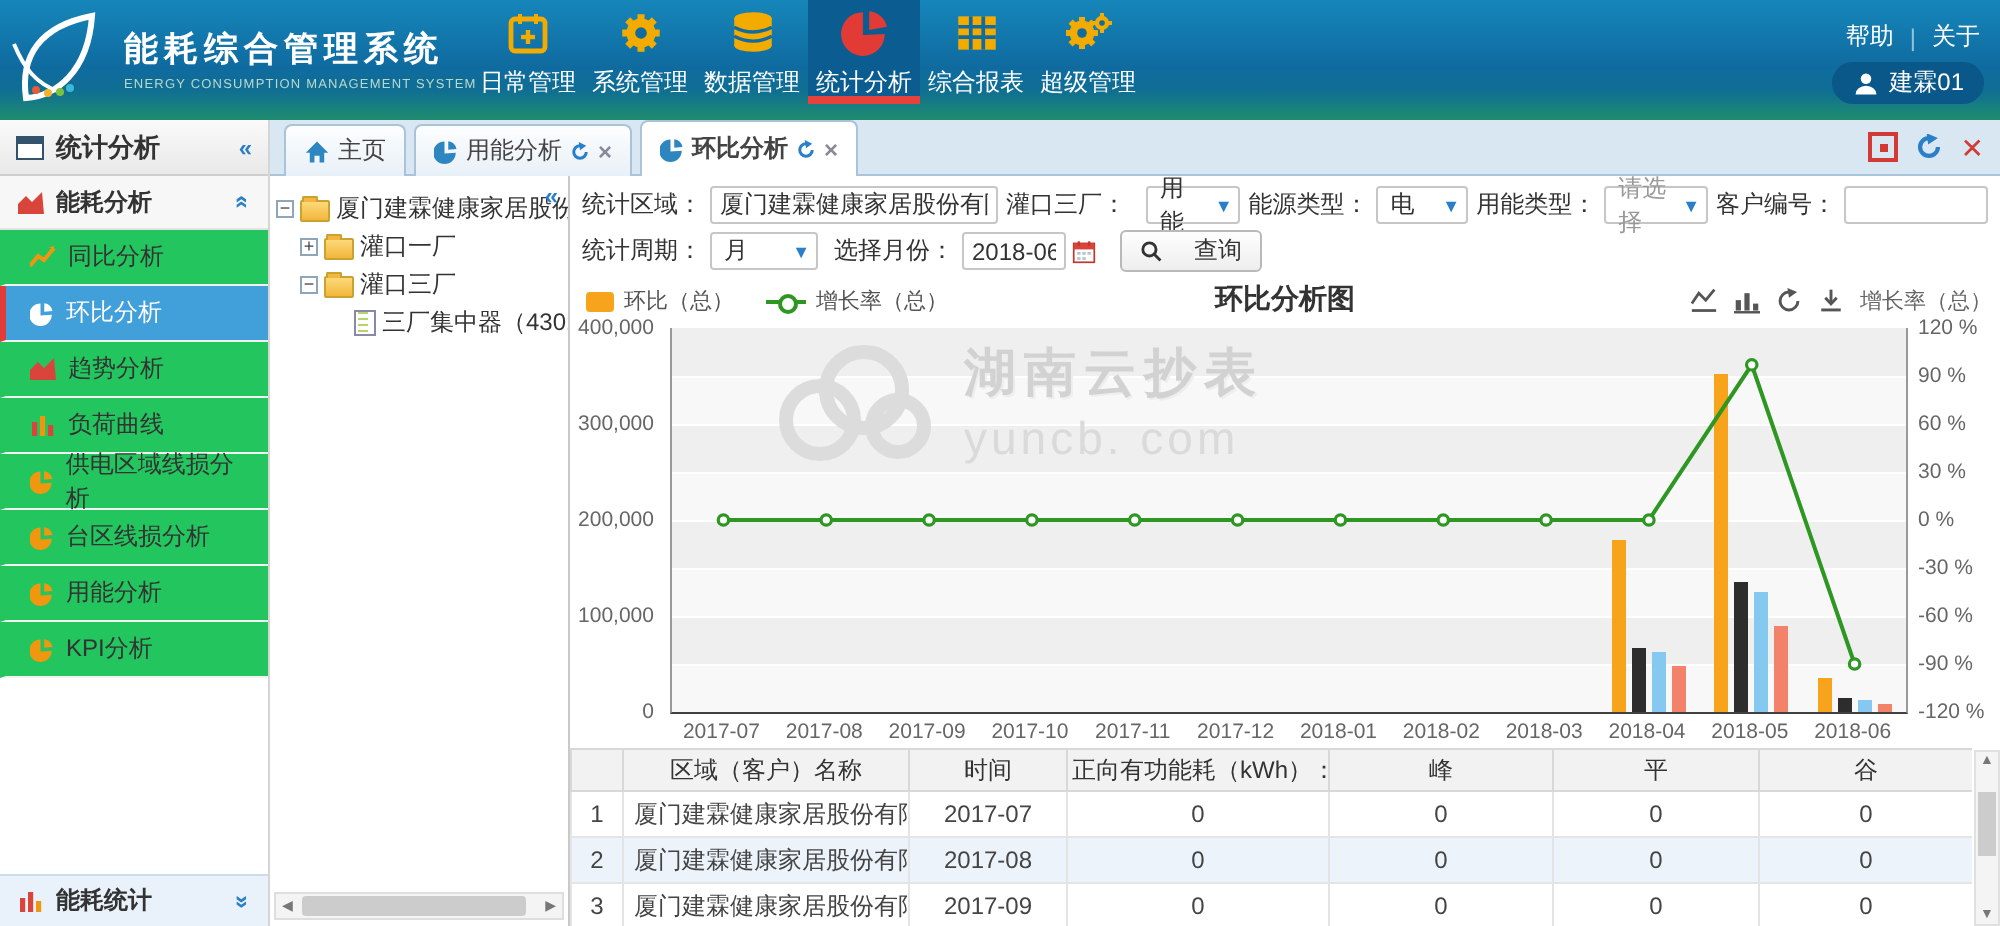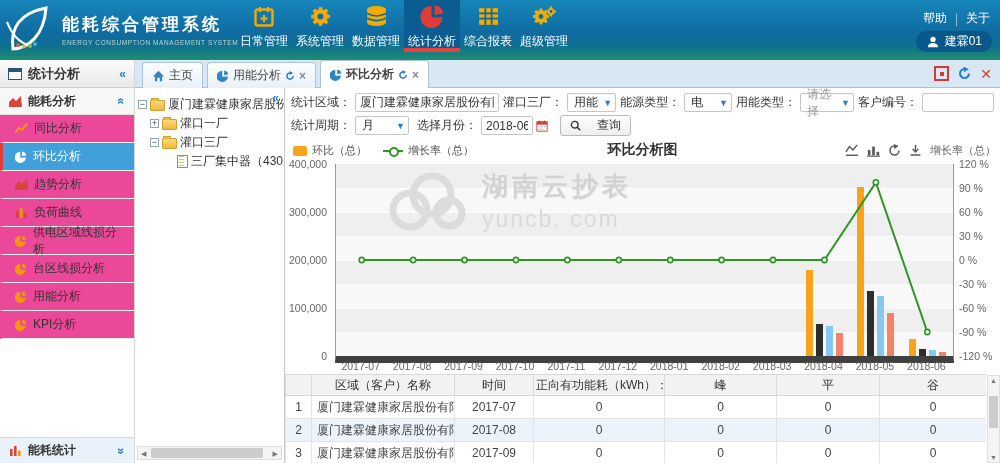--- a/index.html
+++ b/index.html
@@ -25,21 +25,21 @@
     border-radius:11px;color:#fff;font-size:12px;display:flex;align-items:center;gap:5px;}
   
   #sidebar{position:absolute;left:0;top:60px;width:135px;height:403px;background:#fff;
     border-right:1px solid #d5d5d5;box-sizing:border-box;}
   .sb-header{height:27px;background:linear-gradient(#fafafa,#e9e9e9);border-bottom:1px solid #cfcfcf;
     display:flex;align-items:center;padding:0 8px;gap:6px;font-size:13px;font-weight:bold;color:#333;}
   .sb-collapse{margin-left:auto;color:#2a7fc9;font-weight:bold;font-size:12px;}
   .sb-section{height:26px;display:flex;align-items:center;gap:6px;padding:0 9px;background:#f7f7f7;
     border-bottom:1px solid #e3e3e3;font-weight:bold;font-size:12px;color:#333;}
   .sb-item{height:27px;display:flex;align-items:center;gap:6px;padding:0 6px 0 12px;font-size:12px;
-    color:#333;border-left:3px solid transparent;border-bottom:1px solid #f1f1f1;background:#ec4899;cursor:pointer;}
+    color:#333;border-left:3px solid transparent;border-bottom:1px solid #f1f1f1;background:#22c55e;cursor:pointer;}
   .sb-item.active{background:#41a0d9;color:#fff;border-left-color:#e23c39;}
   .sb-bottom{position:absolute;bottom:0;left:0;right:0;height:25px;background:#e9f2fb;
     border-top:1px solid #ccdcea;display:flex;align-items:center;gap:6px;padding:0 9px;
     font-size:12px;font-weight:bold;color:#333;}
   .chev-up{display:inline-block;transform:rotate(90deg);color:#2a7fc9;font-weight:bold;}
   .chev-down{display:inline-block;transform:rotate(90deg);color:#2a7fc9;font-weight:bold;}
   
   #main{position:absolute;left:135px;top:60px;width:865px;height:403px;}
   #tabbar{height:28px;background:#d9e7f2;border-bottom:1px solid #a9c4d8;display:flex;
     align-items:flex-end;padding-left:7px;position:relative;box-sizing:border-box;}
@@ -95,21 +95,21 @@
   .leg-line{position:relative;width:20px;height:10px;}
   .leg-line::before{content:"";position:absolute;left:0;right:0;top:4px;height:2px;background:#2e9722;}
   .leg-line::after{content:"";position:absolute;left:6px;top:1px;width:6px;height:6px;border:2px solid #2e9722;
     border-radius:50%;background:#fff;}
   .chart-title{position:absolute;left:0;right:0;top:1px;text-align:center;font-size:14px;
     font-weight:bold;color:#333;}
   .chart-tools{position:absolute;right:4px;top:3px;display:flex;gap:8px;align-items:center;
     font-size:11px;color:#666;}
   #plotwrap{position:relative;height:212px;}
   #plot{position:absolute;left:50px;top:2px;width:617px;height:192px;box-sizing:content-box;
-    border-left:1px solid #999;border-right:1px solid #999;border-bottom:7px solid #404040;}
+    border-left:1px solid #999;border-right:1px solid #999;border-bottom:1px solid #404040;}
   .band{position:absolute;left:0;right:0;z-index:0;}
   .gline{position:absolute;left:0;right:0;height:1px;background:#fff;z-index:0;}
   .wm{position:absolute;left:48px;top:4px;display:flex;align-items:center;gap:10px;z-index:1;}
   .wm-t1{font-size:26px;font-weight:bold;color:#d2d2d2;letter-spacing:4px;text-shadow:1px 1px 0 #eee;}
   .wm-t2{font-size:23px;color:#dadada;letter-spacing:2px;margin-top:2px;}
   .bar{position:absolute;bottom:0;width:7px;z-index:2;}
   #linesvg{position:absolute;left:0;top:0;z-index:3;}
   .yaxis{position:absolute;top:2px;width:46px;height:192px;font-size:10.5px;color:#666;}
   #yl{left:0;} #yr{left:670px;}
   .ytick{position:absolute;transform:translateY(-50%);white-space:nowrap;}
@@ -408,21 +408,21 @@
     </div>
   </div>
 
   <div id="content">
 
     <div class="filters">
       <div class="frow">
         <span class="flabel">统计区域：</span>
         <input class="finput" style="width: 144px;" readonly="" value="厦门建霖健康家居股份有限公司">
         <span class="flabel">灌口三厂：</span>
-        <div class="fselect" style="width:58px;">
+        <div class="fselect" style="width:58px;margin-left:6px;">
           <span>用能</span>
           <span class="car">▼</span>
         </div>
         <span class="flabel">能源类型：</span>
         <div class="fselect" style="width:56px;">
           <span>电</span>
           <span class="car">▼</span>
         </div>
         <span class="flabel">用能类型：</span>
         <div class="fselect" style="width:64px;">

